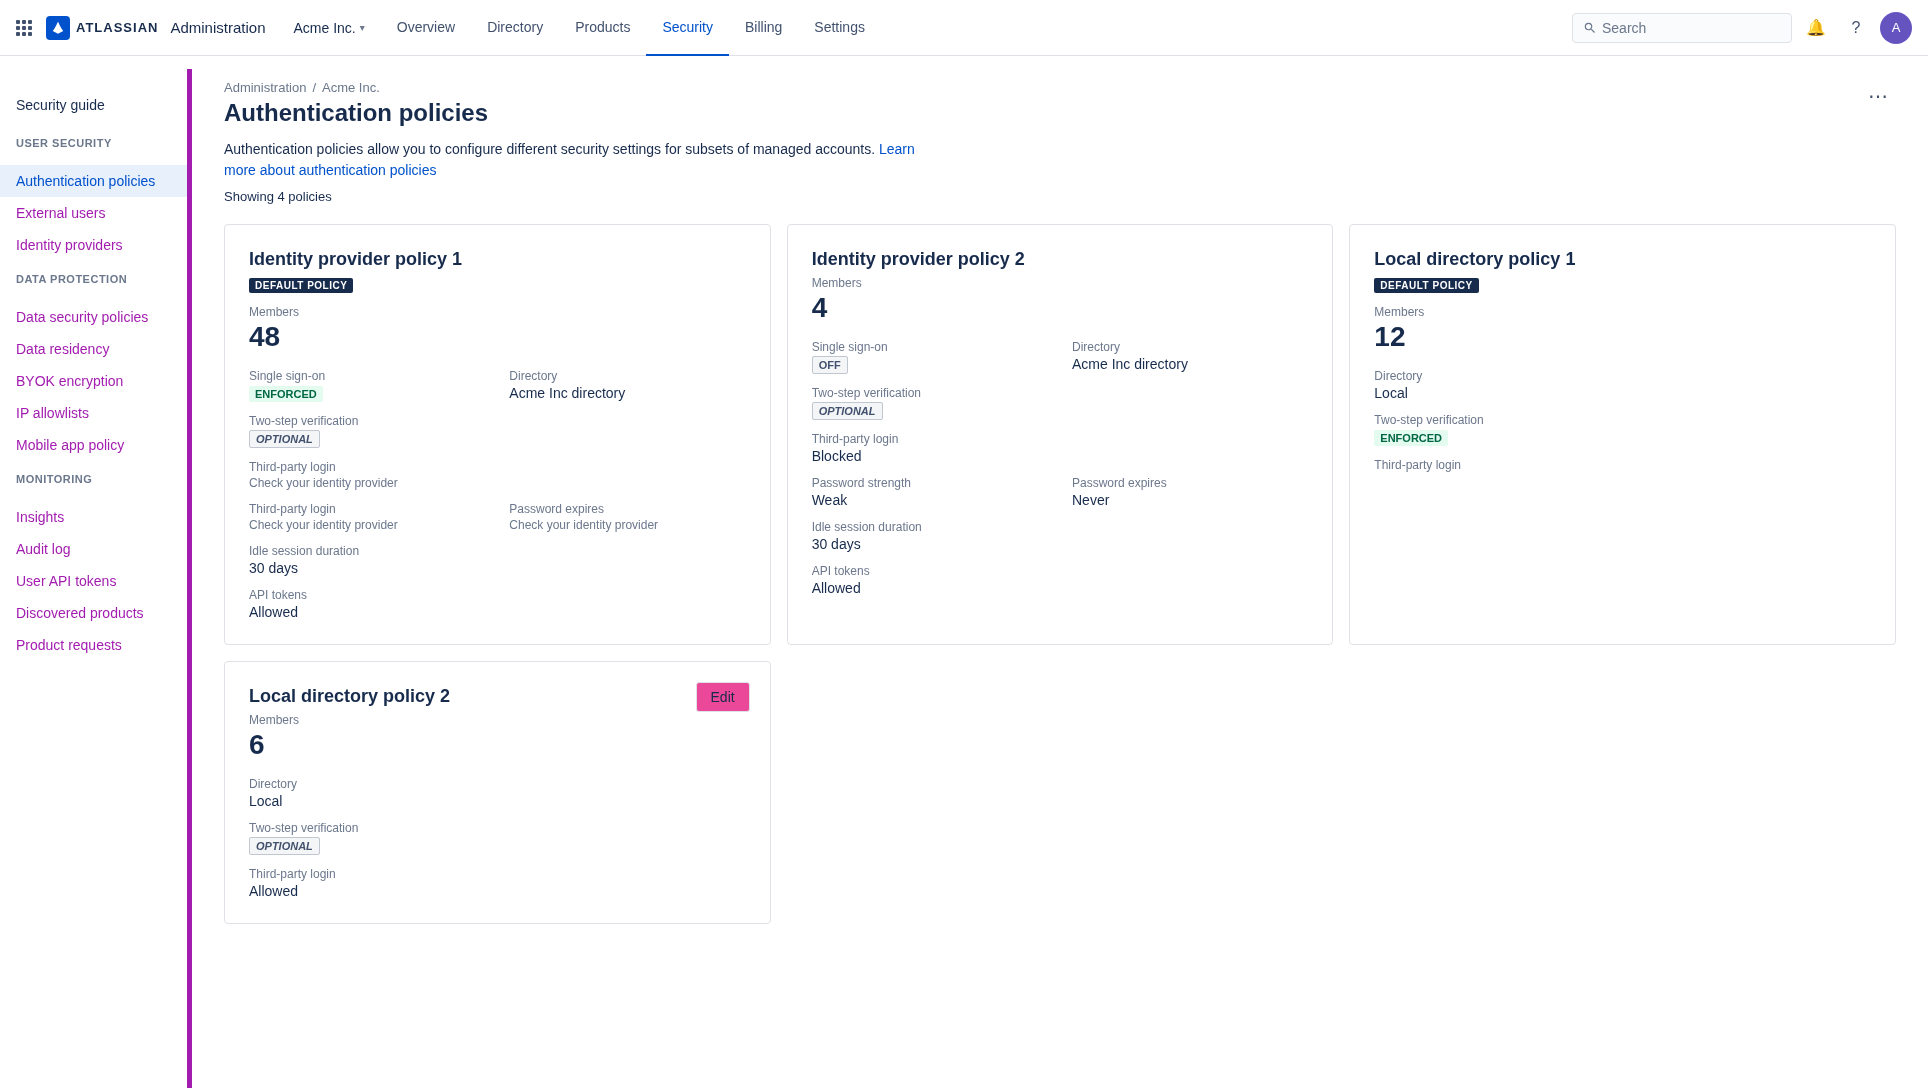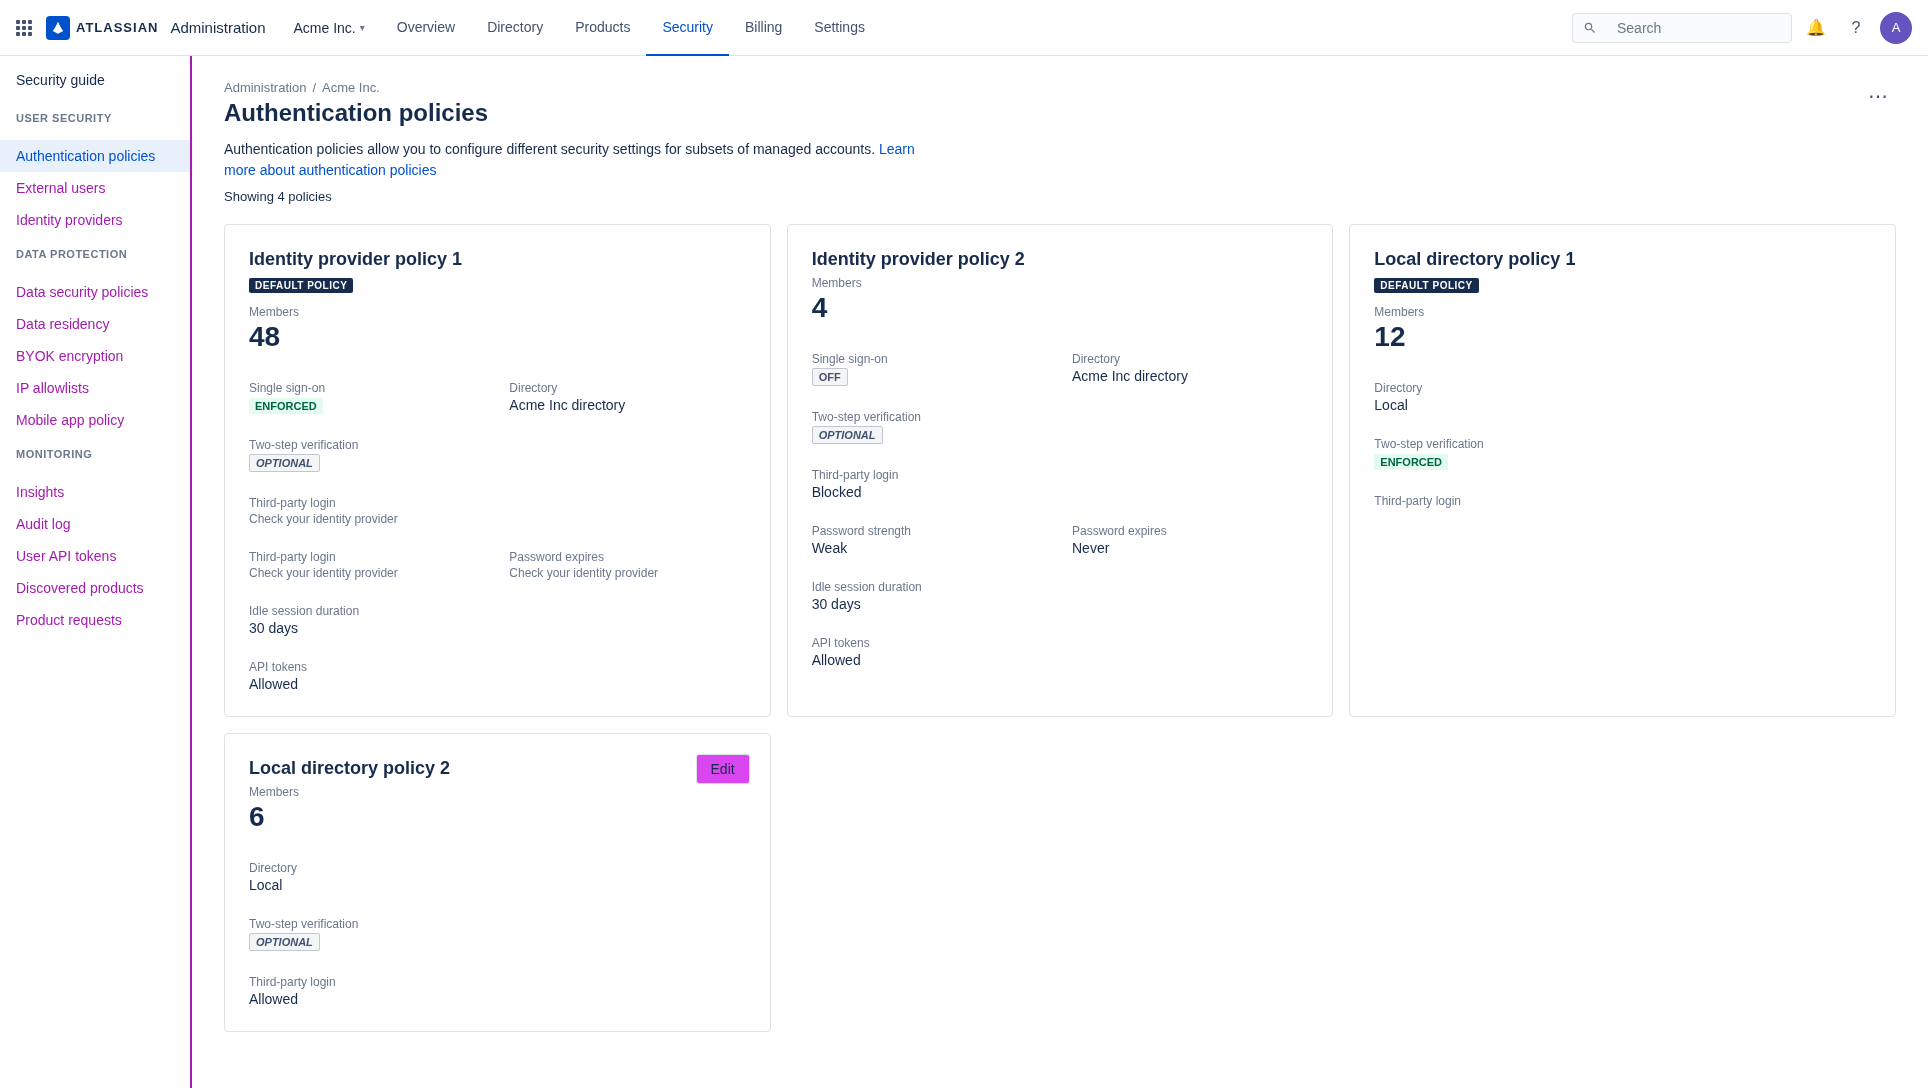--- a/index.html
+++ b/index.html
@@ -17,31 +17,31 @@
     .atlassian-logo { display: flex; align-items: center; gap: 6px; font-weight: 700; font-size: 16px; color: #0052cc; }
     .atlassian-logo .logo-icon { width: 24px; height: 24px; background: #0052cc; border-radius: 4px; display: flex; align-items: center; justify-content: center; }
     .atlassian-logo .logo-icon svg { fill: white; }
     .admin-text { font-size: 15px; font-weight: 500; color: #172b4d; }
     .org-selector { display: flex; align-items: center; gap: 4px; font-size: 14px; color: #172b4d; cursor: pointer; margin-left: 16px; }
     .chevron-down { font-size: 10px; color: #6b778c; }
     .nav-links { display: flex; align-items: center; margin-left: 16px; }
     .nav-link { padding: 0 16px; height: 56px; display: flex; align-items: center; font-size: 14px; color: #42526e; text-decoration: none; cursor: pointer; border-bottom: 2px solid transparent; }
     .nav-link.active { color: #0052cc; border-bottom: 2px solid #0052cc; font-weight: 500; }
     .topnav-right { margin-left: auto; display: flex; align-items: center; gap: 8px; }
-    .search-box { display: flex; align-items: center; border: 1px solid #dfe1e6; border-radius: 4px; padding: 6px 10px; gap: 20px; background: #fafbfc; min-width: 220px; cursor: text; }
+    .search-box { display: flex; align-items: center; border: 1px solid #dfe1e6; border-radius: 4px; padding: 6px 10px; gap: 5px; background: #fafbfc; min-width: 220px; cursor: text; }
     .search-box input { border: none; background: transparent; outline: none; font-size: 14px; color: #172b4d; width: 160px; }
     .search-box input::placeholder { color: #6b778c; }
     .icon-btn { width: 32px; height: 32px; border-radius: 50%; display: flex; align-items: center; justify-content: center; cursor: pointer; color: #42526e; font-size: 16px; }
     .avatar { width: 32px; height: 32px; border-radius: 50%; background: #6554c0; display: flex; align-items: center; justify-content: center; color: white; font-size: 13px; cursor: pointer; }
 
     
     .layout { display: flex; margin-top: 56px; min-height: calc(100vh - 56px); }
 
     
-    .sidebar { width: 192px; min-width: 192px; background: #fff; border-right: 2px solid #a21caf; padding: 16px 0; overflow-y: auto; position: fixed; top: 44px; left: 0; bottom: 0; }
+    .sidebar { width: 192px; min-width: 192px; background: #fff; border-right: 5px solid #a21caf; padding: 16px 0; overflow-y: auto; position: fixed; top: 69px; left: 0; bottom: 0; }
     .sidebar-item { display: flex; align-items: center; padding: 8px 16px; font-size: 14px; color: #a21caf; cursor: pointer; text-decoration: none; }
     .sidebar-item.active { background: #e8f0fb; color: #0052cc; font-weight: 500; }
     .sidebar-section { padding: 12px 16px 16px; font-size: 11px; font-weight: 600; color: #6b778c; text-transform: uppercase; letter-spacing: 0.5px; }
     .security-guide { padding: 12px 16px; font-size: 14px; color: #172b4d; cursor: pointer; font-weight: 400; }
 
     
     .main { margin-left: 192px; padding: 24px 32px; flex: 1; background: #fff; min-height: calc(100vh - 56px); }
     .breadcrumb { font-size: 13px; color: #6b778c; margin-bottom: 4px; display: flex; align-items: center; gap: 6px; }
     .breadcrumb a { color: #6b778c; text-decoration: none; cursor: pointer; }
     .breadcrumb-sep { color: #6b778c; }
@@ -53,27 +53,27 @@
 
     
     .policy-grid { display: grid; grid-template-columns: 1fr 1fr 1fr; gap: 16px; }
     .policy-card { border: 1px solid #dfe1e6; border-radius: 4px; padding: 24px; background: #fff; position: relative; }
     .policy-title { font-size: 18px; font-weight: 600; color: #172b4d; margin-bottom: 6px; }
     .default-badge { display: inline-block; background: #172b4d; color: #fff; font-size: 10px; font-weight: 700; padding: 2px 6px; border-radius: 2px; letter-spacing: 0.5px; margin-bottom: 12px; }
     .members-label { font-size: 12px; color: #6b778c; margin-bottom: 2px; }
     .members-count { font-size: 28px; font-weight: 600; color: #172b4d; margin-bottom: 16px; }
     .policy-fields { display: grid; grid-template-columns: 1fr 1fr; gap: 12px 24px; }
     .policy-field { }
-    .field-label { font-size: 12px; color: #6b778c; margin-bottom: 2px; margin-top: 12px; }
+    .field-label { font-size: 12px; color: #6b778c; margin-bottom: 2px; }
     .field-value { font-size: 14px; color: #172b4d; font-weight: 400; }
     .field-sub { font-size: 12px; color: #6b778c; }
     .badge-enforced { display: inline-block; background: #e3fcef; color: #006644; font-size: 11px; font-weight: 600; padding: 2px 6px; border-radius: 2px; }
     .badge-optional { display: inline-block; background: #f4f5f7; color: #42526e; font-size: 11px; font-weight: 600; padding: 2px 6px; border-radius: 2px; border: 1px solid #c1c7d0; font-style: italic; }
     .badge-off { display: inline-block; background: #f4f5f7; color: #42526e; font-size: 11px; font-weight: 600; padding: 2px 6px; border-radius: 2px; border: 1px solid #c1c7d0; }
-    .edit-btn { position: absolute; top: 20px; right: 20px; padding: 6px 14px; background: #d946ef; border: 1px solid #dfe1e6; border-radius: 3px; font-size: 14px; font-weight: 500; color: #172b4d; cursor: pointer; }
+    .edit-btn { position: absolute; top: 20px; right: 20px; padding: 6px 14px; background: #ec4899; border: 1px solid #dfe1e6; border-radius: 3px; font-size: 14px; font-weight: 500; color: #172b4d; cursor: pointer; }
     .policy-field-full { grid-column: 1 / -1; }
   </style>
 </head>
 <body>
 
 <nav class="topnav">
   <div class="topnav-left">
     <div class="grid-icon">
       <div class="grid-dot"></div>
         <div class="grid-dot"></div>

